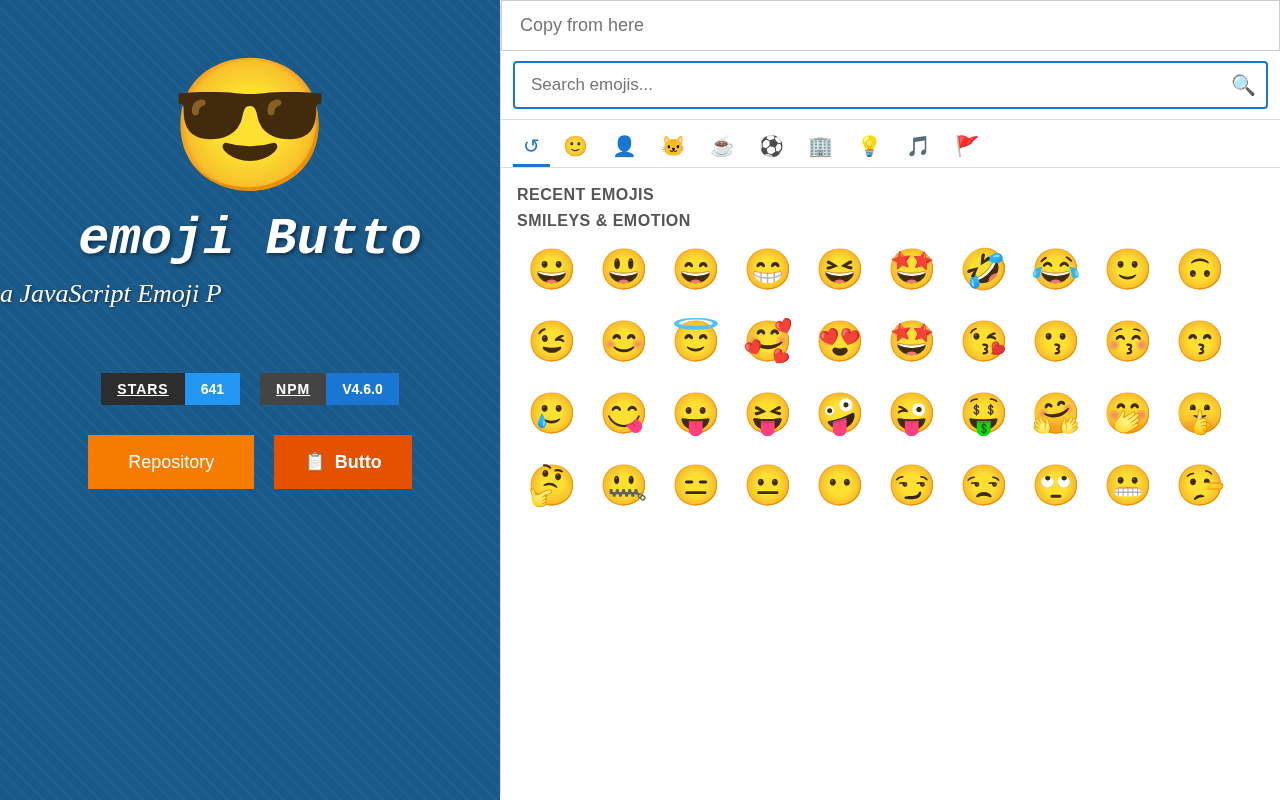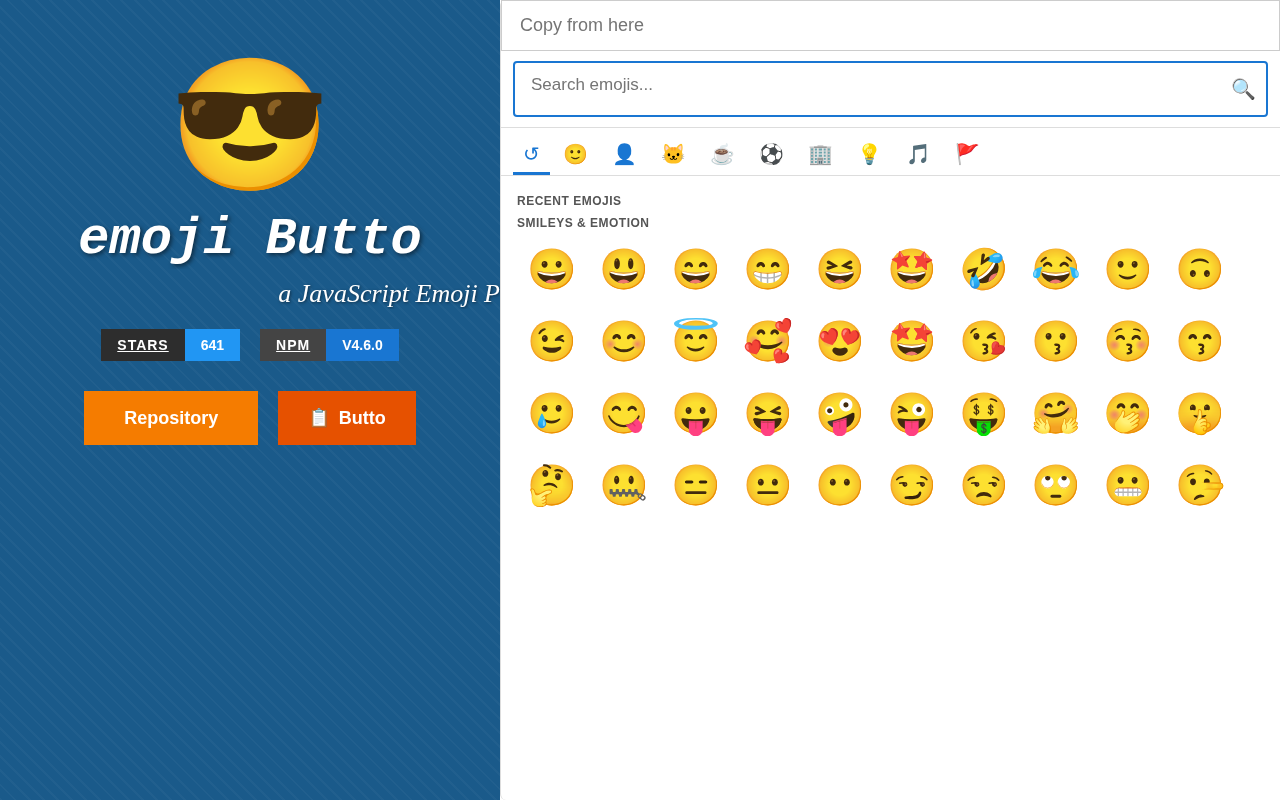--- a/index.html
+++ b/index.html
@@ -45,25 +45,25 @@
       width: 100%;
       text-align: center;
     }
 
     .left-subtitle {
       font-family: Georgia, 'Times New Roman', serif;
       font-style: italic;
       font-size: 26px;
       color: white;
       text-shadow: 1px 1px 3px rgba(0,0,0,0.5);
-      margin-bottom: 20px;
+      margin-bottom: 64px;
       white-space: nowrap;
       overflow: hidden;
       width: 100%;
-      text-align: right;
+      text-align: left;
     }
 
     .stats-row {
       display: flex;
       gap: 20px;
       margin-bottom: 30px;
     }
 
     .stat-item {
       display: flex;
@@ -101,21 +101,21 @@
     .buttons-row {
       display: flex;
       gap: 20px;
     }
 
     .btn-repo {
       background: #f57c00;
       color: white;
       padding: 16px 40px;
       font-size: 18px;
-      font-weight: bold;
+      font-weight: normal;
       border: none;
       cursor: pointer;
     }
 
     .btn-doc {
       background: #e65100;
       color: white;
       padding: 16px 30px;
       font-size: 18px;
       font-weight: bold;
@@ -148,21 +148,21 @@
     }
 
     .search-container {
       position: relative;
       padding: 10px 12px;
       border-bottom: 1px solid #ddd;
     }
 
     .search-input {
       width: 100%;
-      padding: 12px 44px 20px 16px;
+      padding: 12px 44px 12px 16px;
       font-size: 17px;
       color: #333;
       border: 2px solid #1976d2;
       border-radius: 4px;
       outline: none;
     }
 
     .search-icon {
       position: absolute;
       right: 24px;
@@ -194,21 +194,21 @@
       border-bottom: 3px solid #1976d2;
     }
 
     .emoji-section {
       flex: 1;
       overflow-y: auto;
       padding: 10px 16px;
     }
 
     .section-label {
-      font-size: 12px;
+      font-size: 16px;
       font-weight: bold;
       color: #555;
       letter-spacing: 0.5px;
       margin: 8px 0 4px;
     }
 
     .emoji-grid {
       display: flex;
       flex-wrap: wrap;
       gap: 2px;

